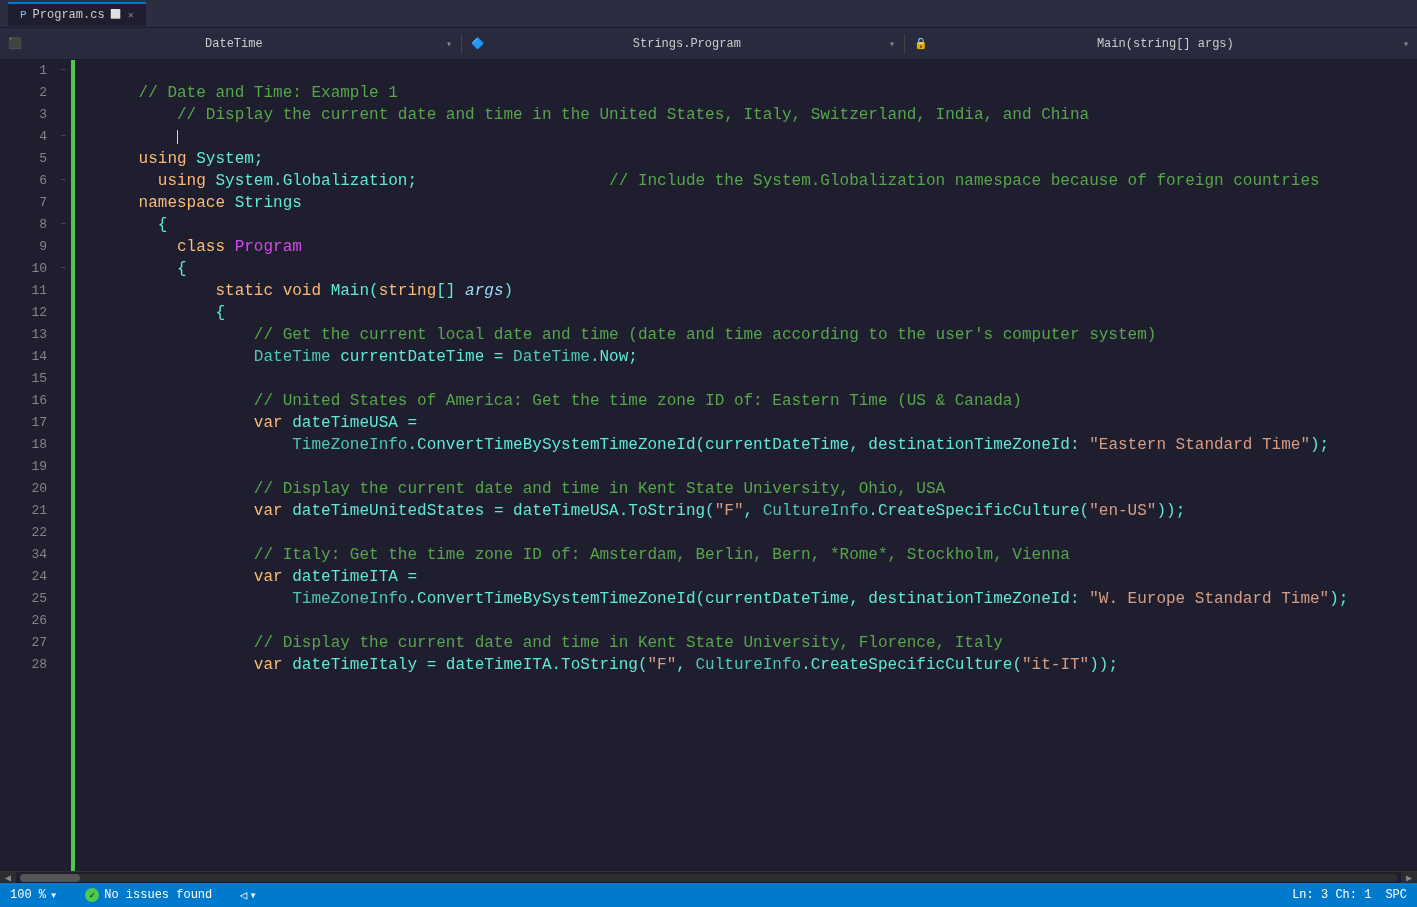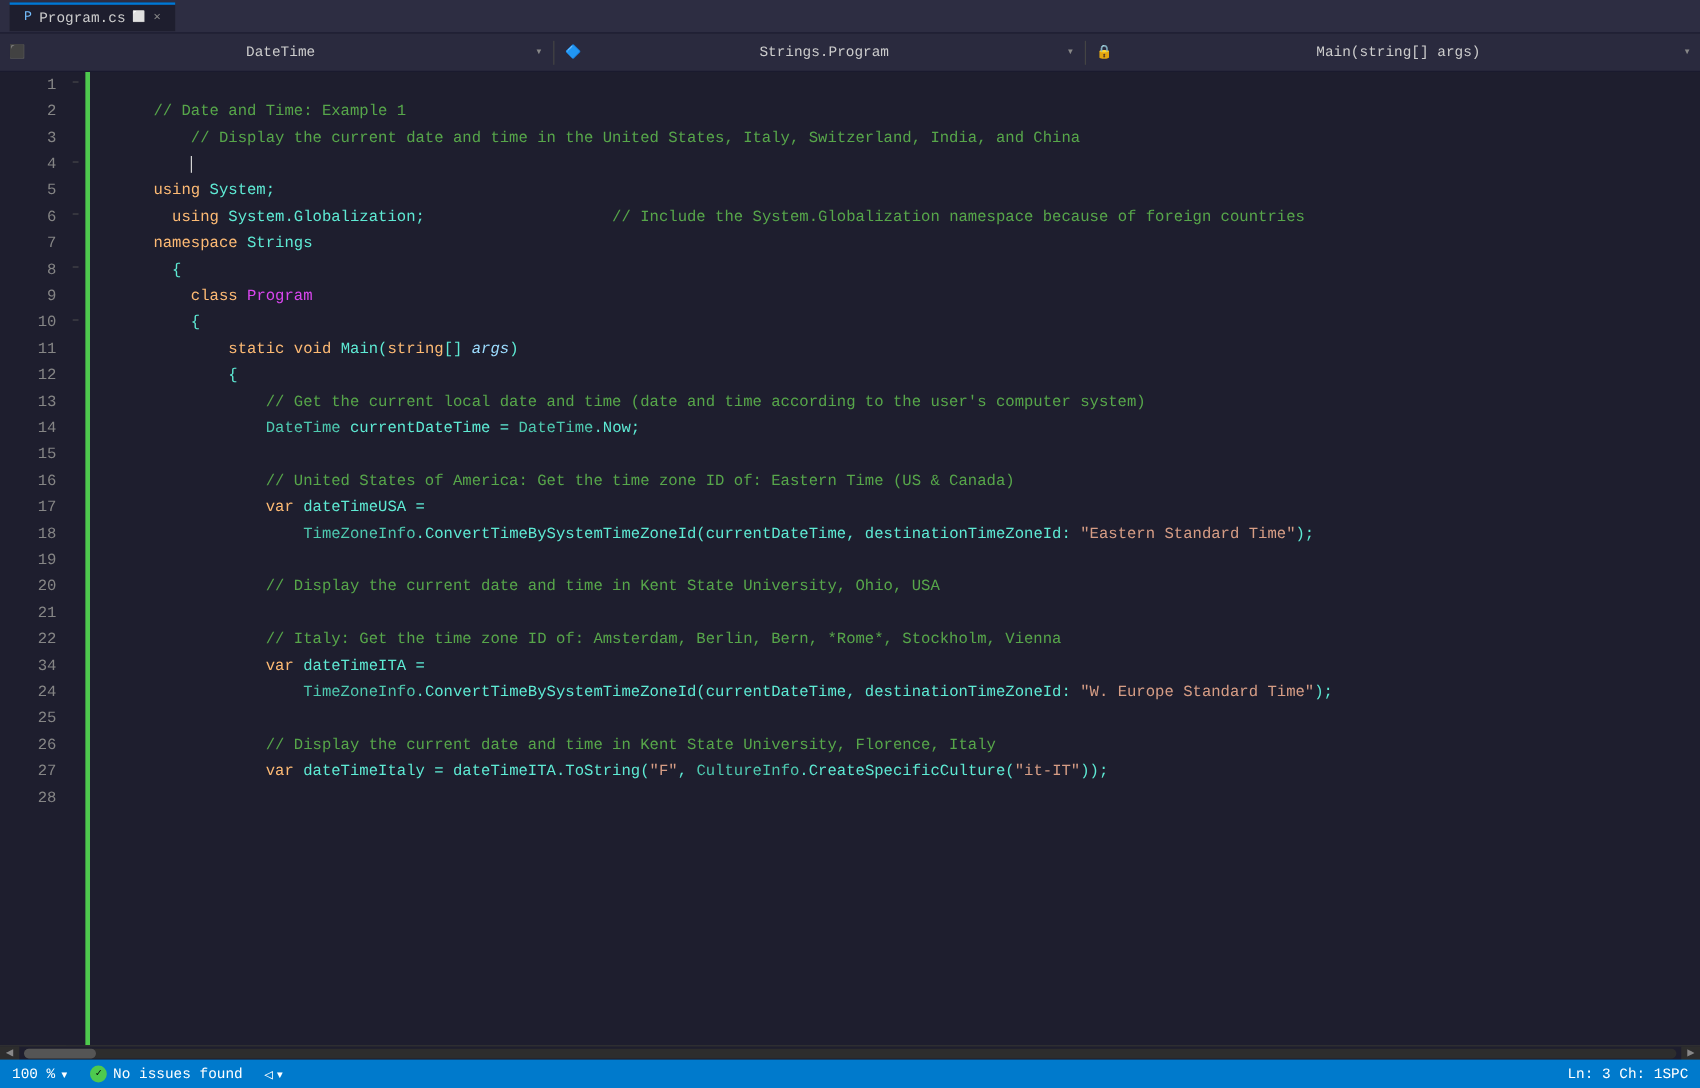--- a/index.html
+++ b/index.html
@@ -123,21 +123,21 @@
     
     #code-area {
       flex: 1;
       overflow: hidden;
       padding-left: 4px;
     }
     .code-line {
       height: 22px;
       line-height: 22px;
       white-space: pre;
-      font-size: 13px;
+      font-size: 16px;
     }
 
     
     .c-comment { color: #57a64a; }
     .c-keyword { color: #fdba74; }
     .c-type { color: #4ec9b0; }
     .c-string { color: #d69d85; }
     .c-param { color: #9cdcfe; font-style: italic; }
     .c-plain { color: #5eead4; }
     .c-class { color: #d946ef; }
@@ -147,22 +147,22 @@
       height: 24px;
       background: #007acc;
       display: flex;
       align-items: center;
       padding: 0 10px;
       font-size: 12px;
       color: #fff;
       gap: 12px;
       flex-shrink: 0;
     }
-    .status-left { display: flex; align-items: center; gap: 18px; }
-    .status-right { margin-left: auto; display: flex; align-items: center; }
+    .status-left { display: flex; align-items: center; gap: 28px; }
+    .status-right { margin-left: auto; display: flex; align-items: center; gap: 14px; }
     .status-zoom { display: flex; align-items: center; gap: 4px; cursor: pointer; }
     .status-issues { display: flex; align-items: center; gap: 5px; cursor: pointer; }
     .status-circle { 
       width: 14px; height: 14px; 
       border-radius: 50%; 
       background: #4ec94e;
       display: flex; align-items: center; justify-content: center;
       font-size: 9px;
       color: #000;
       font-weight: bold;
@@ -376,20 +376,23 @@
     </div>
 
     <div class="code-line">
       <span class="c-plain"> </span>
     </div>
 
     <div class="code-line">
       <span class="c-plain">            </span><span class="c-comment">// Display the current date and time in Kent State University, Ohio, USA</span>
     </div>
 
+    <div class="code-line">
+      <span class="c-plain">            </span><span class="c-keyword">var</span><span class="c-plain"> dateTimeUnitedStates = dateTimeUSA.ToString(</span><span class="c-string">"F"</span><span class="c-plain">, </span><span class="c-type">CultureInfo</span><span class="c-plain">.CreateSpecificCulture(</span><span class="c-string">"en-US"</span><span class="c-plain">));</span>
+    </div>
 
     <div class="code-line">
       <span class="c-plain"> </span>
     </div>
 
     <div class="code-line">
       <span class="c-plain">            </span><span class="c-comment">// Italy: Get the time zone ID of: Amsterdam, Berlin, Bern, *Rome*, Stockholm, Vienna</span>
     </div>
 
     <div class="code-line">

